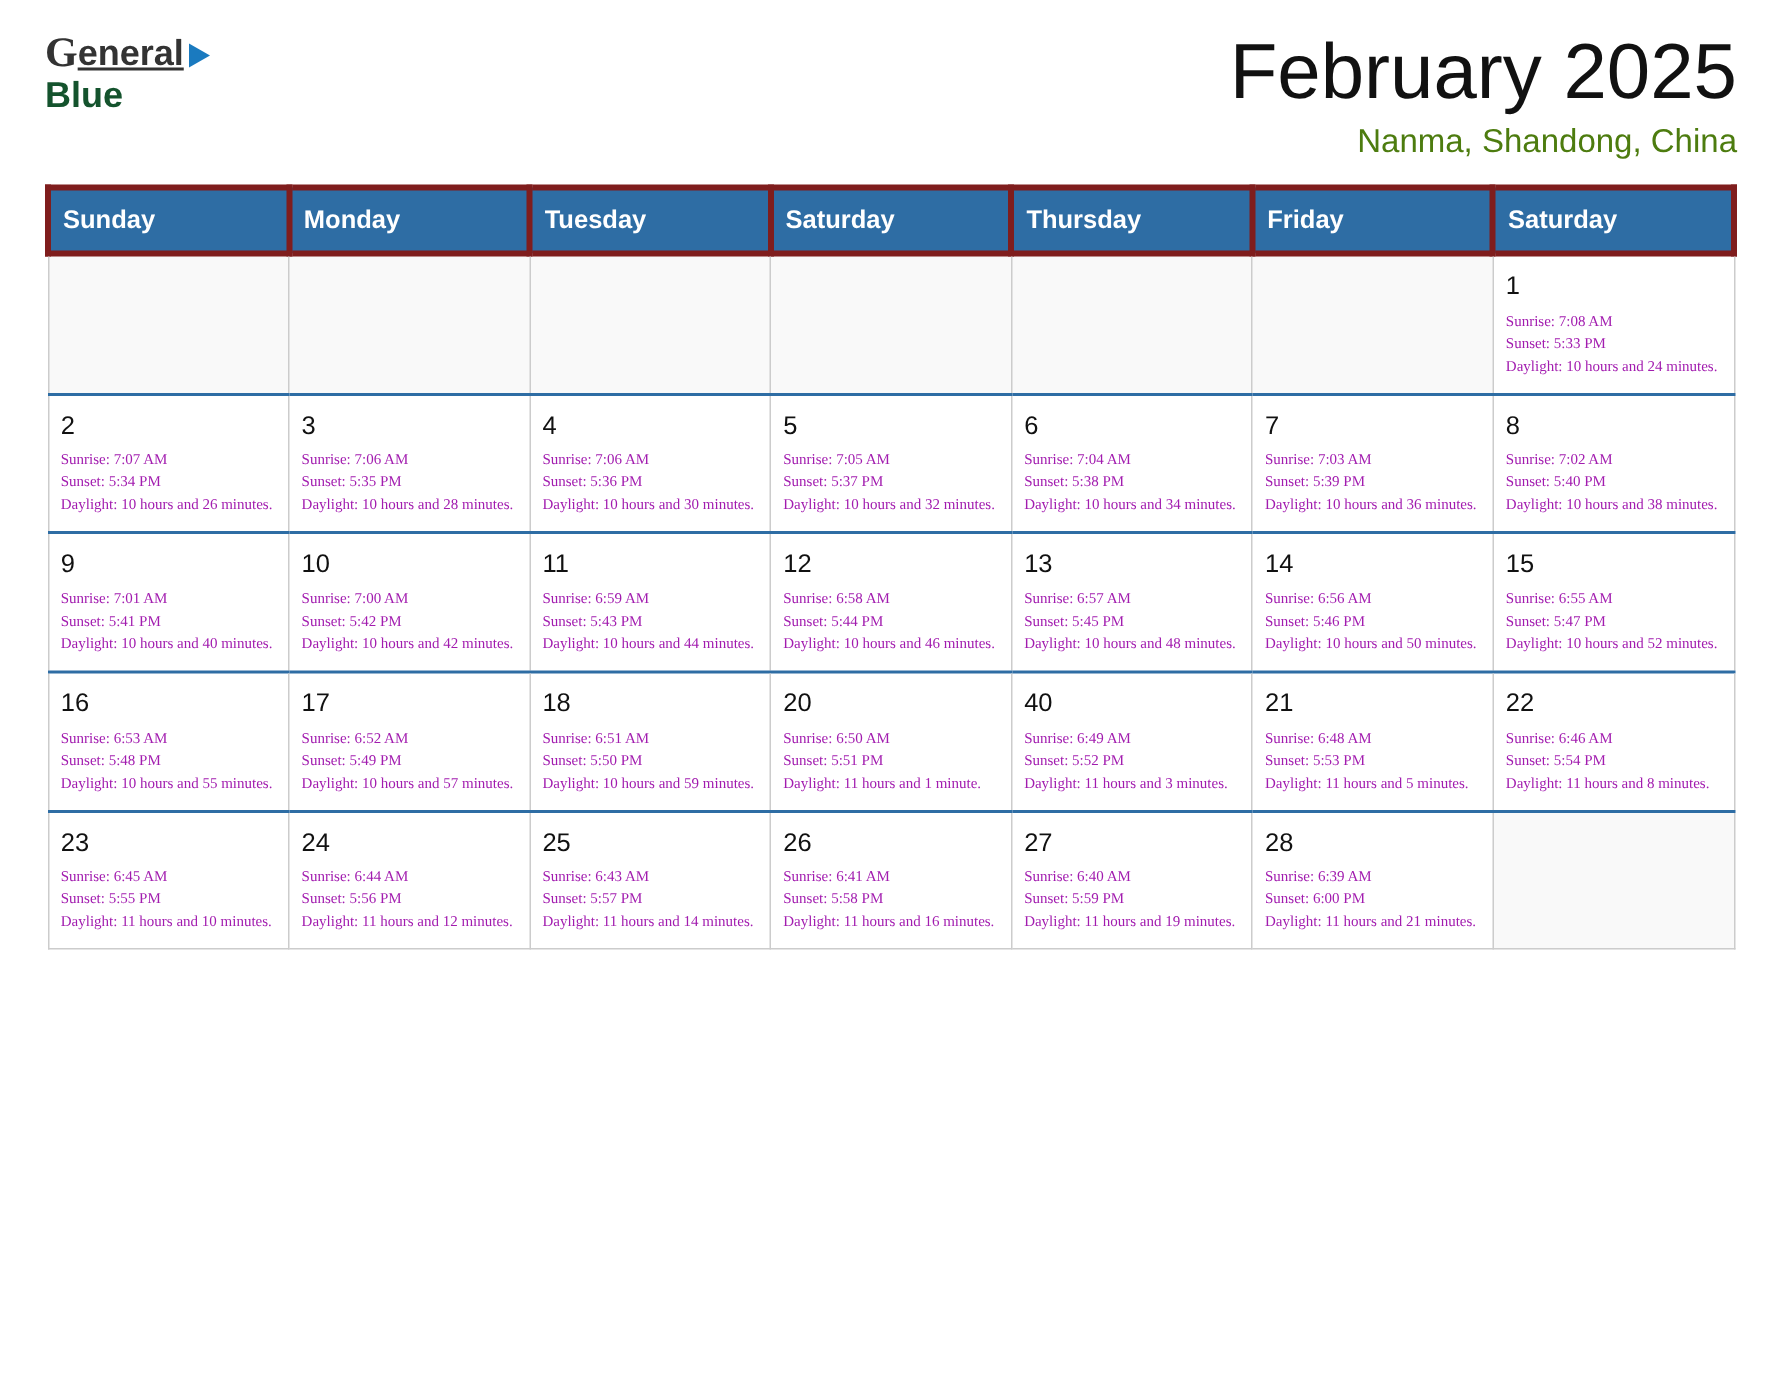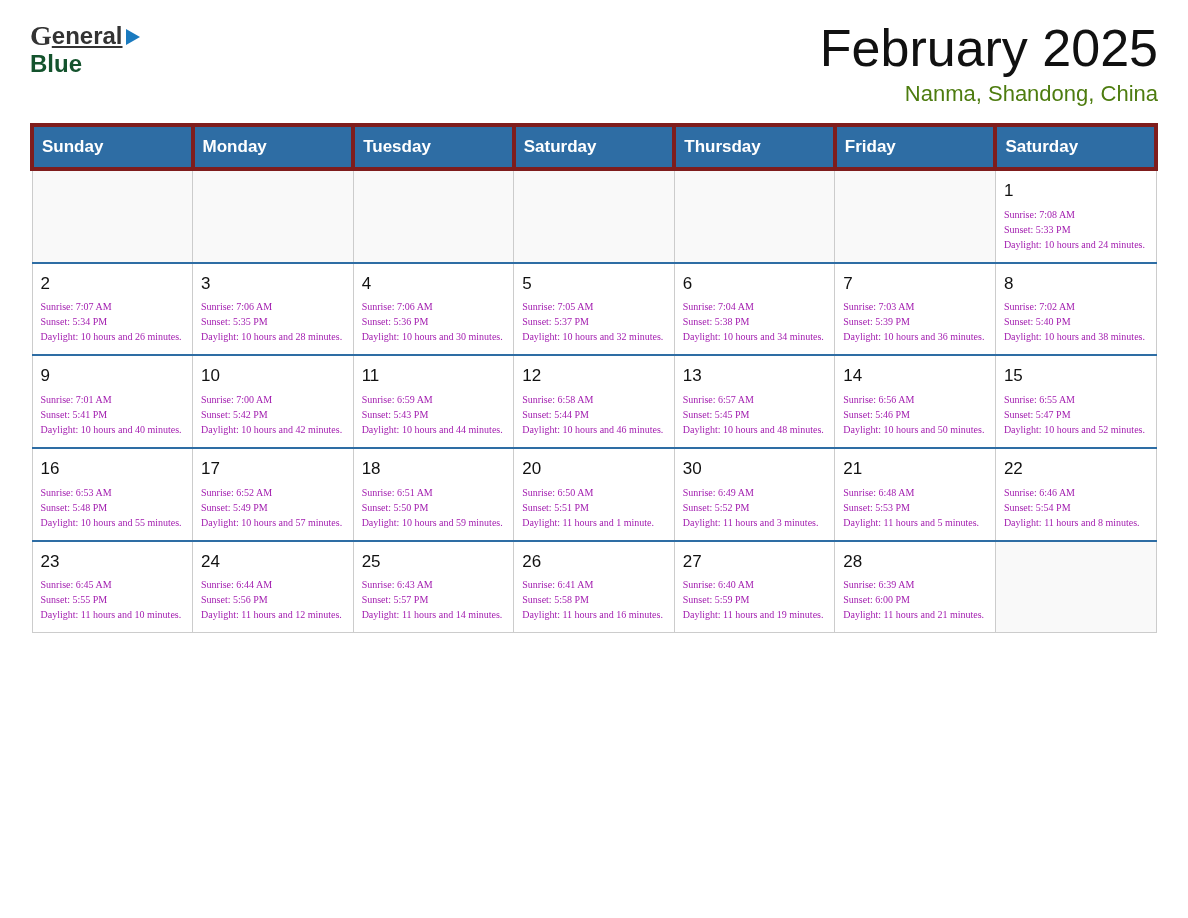--- a/index.html
+++ b/index.html
@@ -227,21 +227,21 @@
         </td>
         <td>
           <span class="day-number">18</span>
           <div class="day-info">Sunrise: 6:51 AM<br>Sunset: 5:50 PM<br>Daylight: 10 hours and 59 minutes.</div>
         </td>
         <td>
           <span class="day-number">20</span>
           <div class="day-info">Sunrise: 6:50 AM<br>Sunset: 5:51 PM<br>Daylight: 11 hours and 1 minute.</div>
         </td>
         <td>
-          <span class="day-number">30</span>
+          <span class="day-number">40</span>
           <div class="day-info">Sunrise: 6:49 AM<br>Sunset: 5:52 PM<br>Daylight: 11 hours and 3 minutes.</div>
         </td>
         <td>
           <span class="day-number">21</span>
           <div class="day-info">Sunrise: 6:48 AM<br>Sunset: 5:53 PM<br>Daylight: 11 hours and 5 minutes.</div>
         </td>
         <td>
           <span class="day-number">22</span>
           <div class="day-info">Sunrise: 6:46 AM<br>Sunset: 5:54 PM<br>Daylight: 11 hours and 8 minutes.</div>
         </td>

